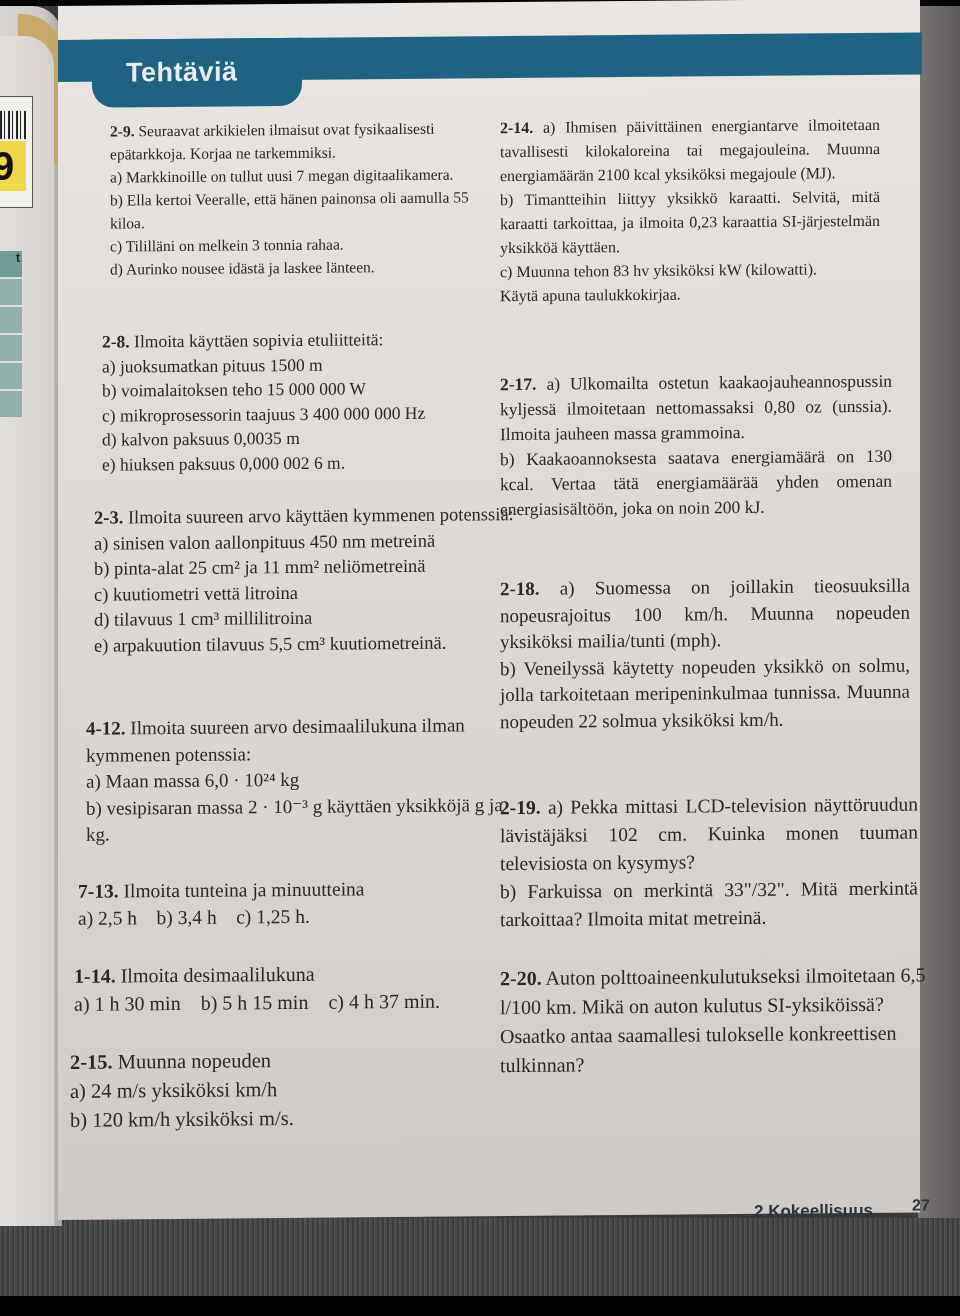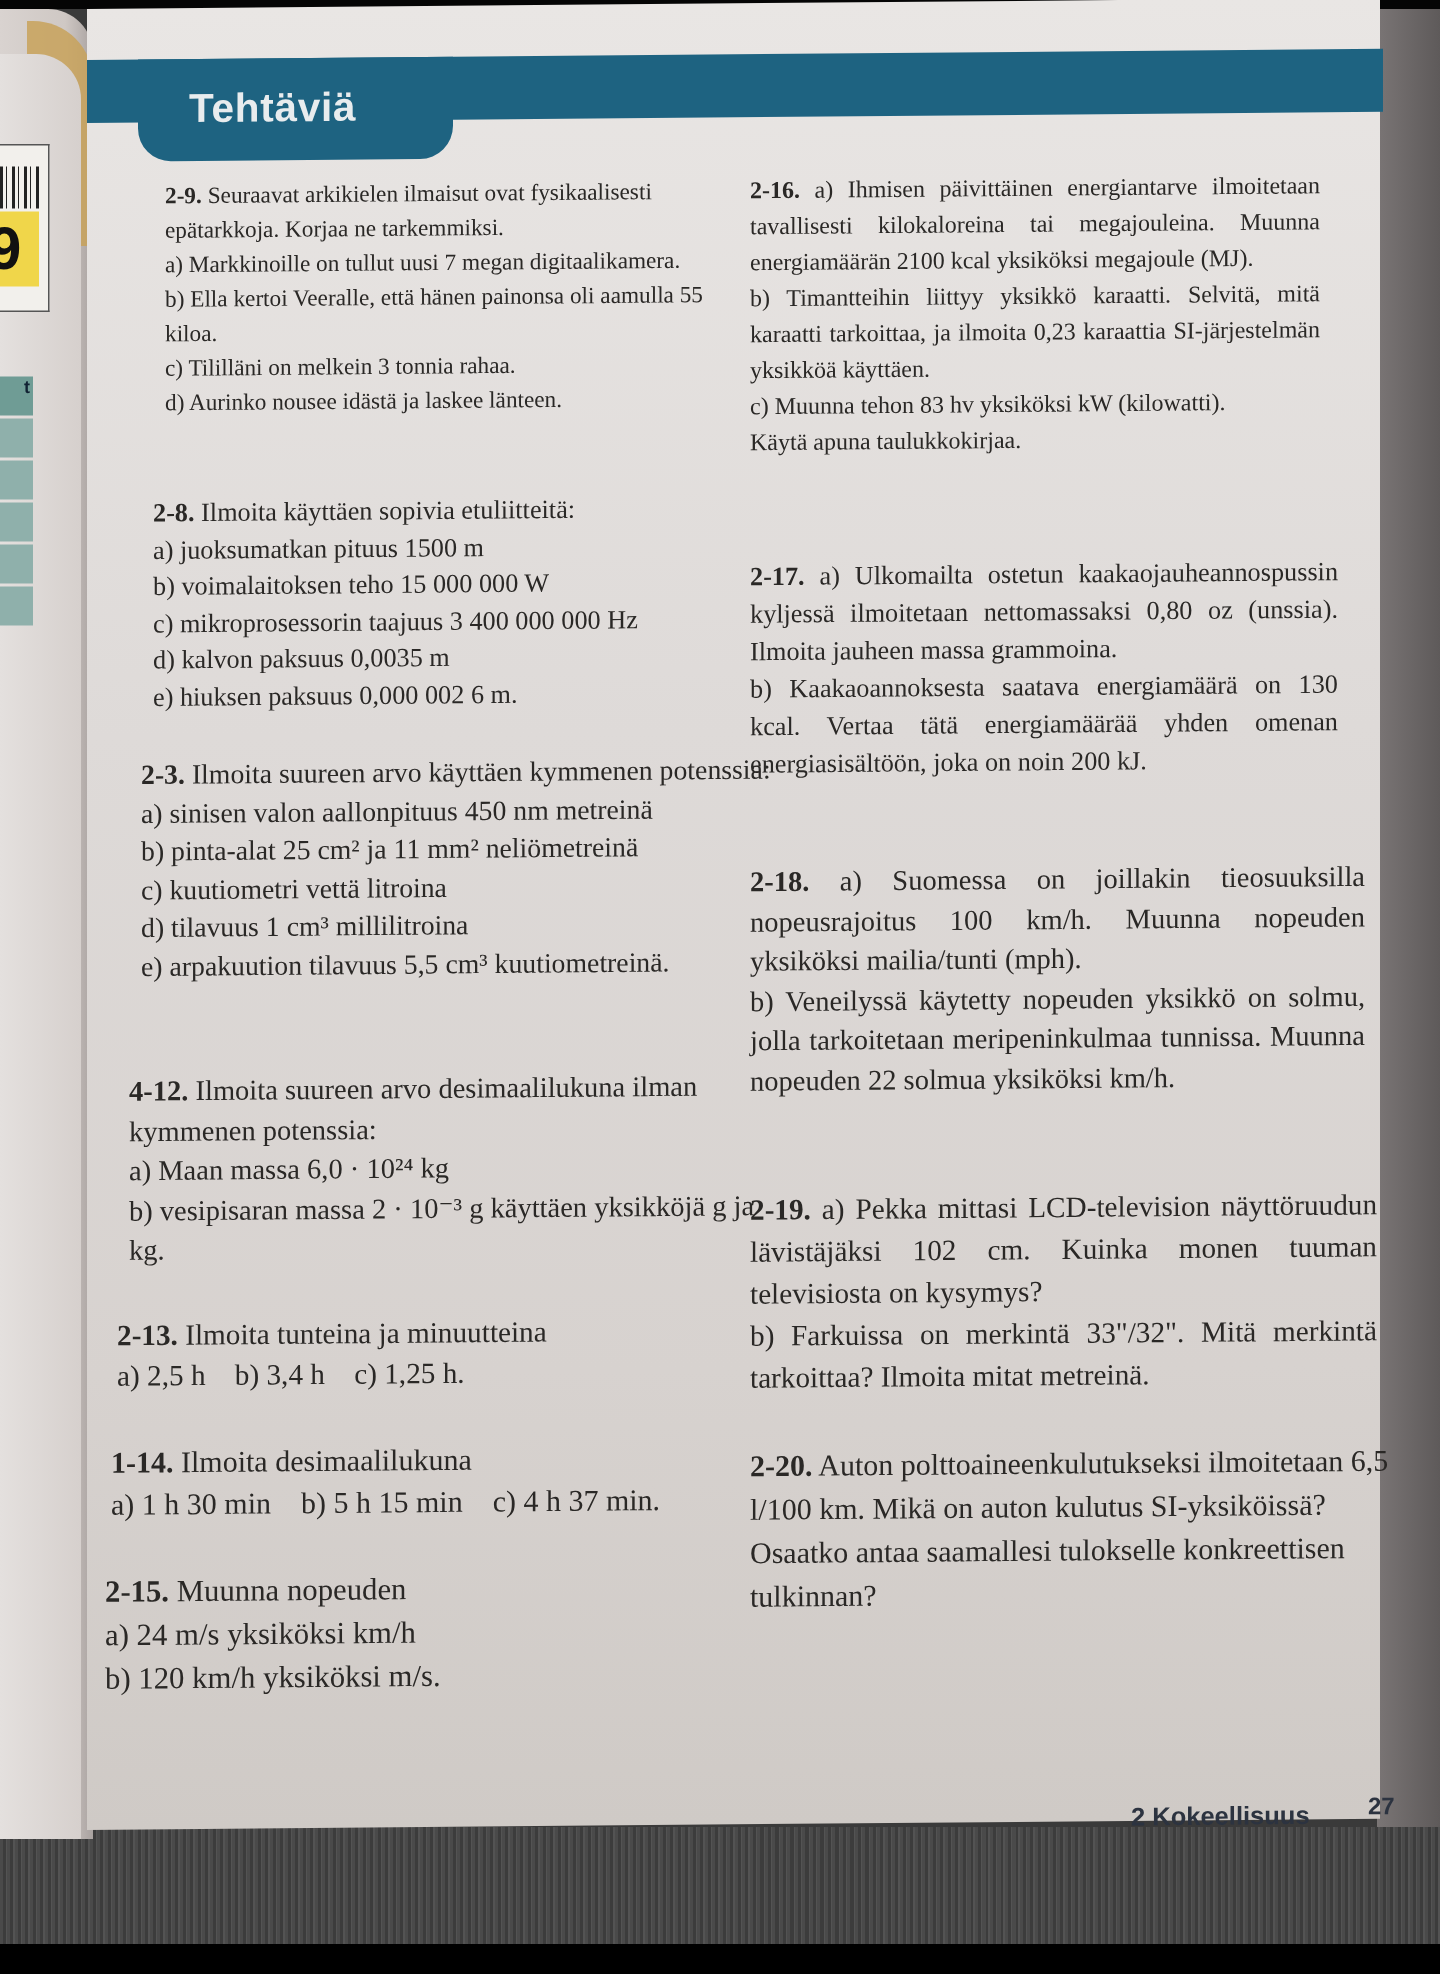--- a/index.html
+++ b/index.html
@@ -143,39 +143,39 @@
       <p>e) arpakuution tilavuus 5,5 cm³ kuutiometreinä.</p>
     </div>
 
     <div class="ex" style="top:710px; font-size:19px; line-height:26.5px; left:0px; width:420px;">
       <p><span class="num">4-12.</span> <span>Ilmoita suureen arvo desimaalilukuna ilman kymmenen potenssia:</span></p>
       <p>a) Maan massa 6,0 · 10²⁴ kg</p>
       <p>b) vesipisaran massa 2 · 10⁻³ g käyttäen yksikköjä g ja kg.</p>
     </div>
 
     <div class="ex" style="top:872px; font-size:19.5px; line-height:27px; left:-8px; width:420px;">
-      <p><span class="num">2-13.</span> <span>Ilmoita tunteina ja minuutteina</span></p>
+      <p><span class="num">7-13.</span> <span>Ilmoita tunteina ja minuutteina</span></p>
       <p style="white-space:pre">a) 2,5 h    b) 3,4 h    c) 1,25 h.</p>
     </div>
 
     <div class="ex" style="top:956px; font-size:20px; line-height:28px; left:-12px; width:430px;">
       <p><span class="num">1-14.</span> <span>Ilmoita desimaalilukuna</span></p>
       <p style="white-space:pre">a) 1 h 30 min    b) 5 h 15 min    c) 4 h 37 min.</p>
     </div>
 
     <div class="ex" style="top:1042px; font-size:20.5px; line-height:29px; left:-16px; width:430px;">
       <p><span class="num">2-15.</span> <span>Muunna nopeuden</span></p>
       <p>a) 24 m/s yksiköksi km/h</p>
       <p>b) 120 km/h yksiköksi m/s.</p>
     </div>
   </div>
 
   <div class="col right">
     <div class="ex" style="top:114px; font-size:16px; line-height:24px; width:380px; text-align:justify;">
-      <p><span class="num">2-16.</span> <span>a) Ihmisen päivittäinen energiantarve ilmoitetaan tavallisesti kilokaloreina tai megajouleina. Muunna energiamäärän 2100 kcal yksiköksi megajoule (MJ).</span></p>
+      <p><span class="num">2-14.</span> <span>a) Ihmisen päivittäinen energiantarve ilmoitetaan tavallisesti kilokaloreina tai megajouleina. Muunna energiamäärän 2100 kcal yksiköksi megajoule (MJ).</span></p>
       <p>b) Timantteihin liittyy yksikkö karaatti. Selvitä, mitä karaatti tarkoittaa, ja ilmoita 0,23 karaattia SI-järjestelmän yksikköä käyttäen.</p>
       <p>c) Muunna tehon 83 hv yksiköksi kW (kilowatti).</p>
       <p>Käytä apuna taulukkokirjaa.</p>
     </div>
 
     <div class="ex" style="top:370px; font-size:17.5px; line-height:25px; width:392px; text-align:justify;">
       <p><span class="num">2-17.</span> <span>a) Ulkomailta ostetun kaakaojauheannospussin kyljessä ilmoitetaan nettomassaksi 0,80 oz (unssia). Ilmoita jauheen massa grammoina.</span></p>
       <p>b) Kaakaoannoksesta saatava energiamäärä on 130 kcal. Vertaa tätä energiamäärää yhden omenan energiasisältöön, joka on noin 200 kJ.</p>
     </div>
 

